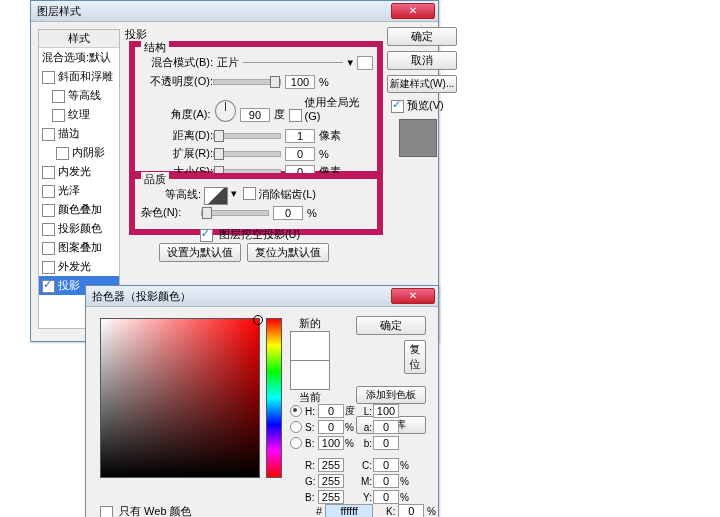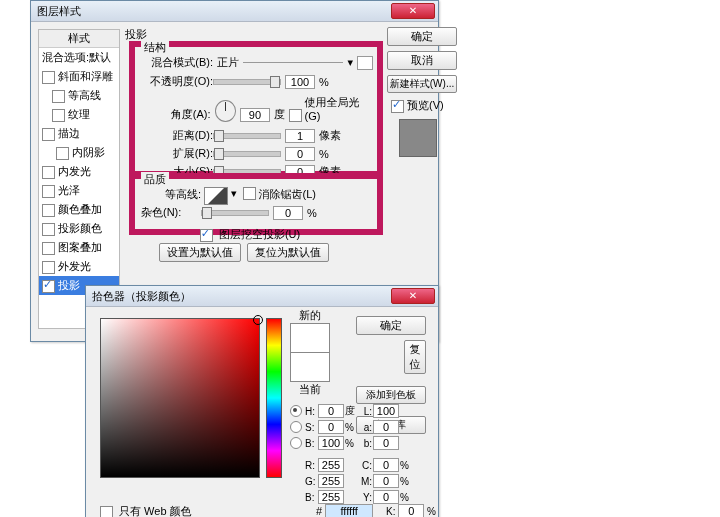--- a/index.html
+++ b/index.html
@@ -159,21 +159,21 @@
   <div class="titlebar">
     <span>拾色器（投影颜色）</span>
     <div class="closebtn">✕</div>
   </div>
 
   <div style="position:absolute;left:14px;top:32px;width:158px;height:158px;border:1px solid #555;background:linear-gradient(to top,#000,rgba(0,0,0,0)),linear-gradient(to right,#fff,#f00);">
     <span style="position:absolute;right:-4px;top:-4px;width:8px;height:8px;border:1px solid #000;border-radius:50%;"></span>
   </div>
   <div style="position:absolute;left:180px;top:32px;width:14px;height:158px;border:1px solid #555;background:linear-gradient(#f00,#ff0,#0f0,#0ff,#00f,#f0f,#f00);"></div>
 
-  <div style="position:absolute;left:204px;top:22px;text-align:center;">
+  <div style="position:absolute;left:204px;top:30px;text-align:center;">
     <div>新的</div>
     <div class="sw"></div>
     <div class="sw" style="margin-top:-1px;"></div>
     <div>当前</div>
   </div>
 
   <div style="position:absolute;left:270px;top:30px;width:70px;">
     <div class="btn" style="margin-bottom:5px;">确定</div>
     <div class="btn" style="margin-bottom:12px;margin-left:48px;">复位</div>
     <div class="btn" style="margin-bottom:12px;font-size:10px;">添加到色板</div>

